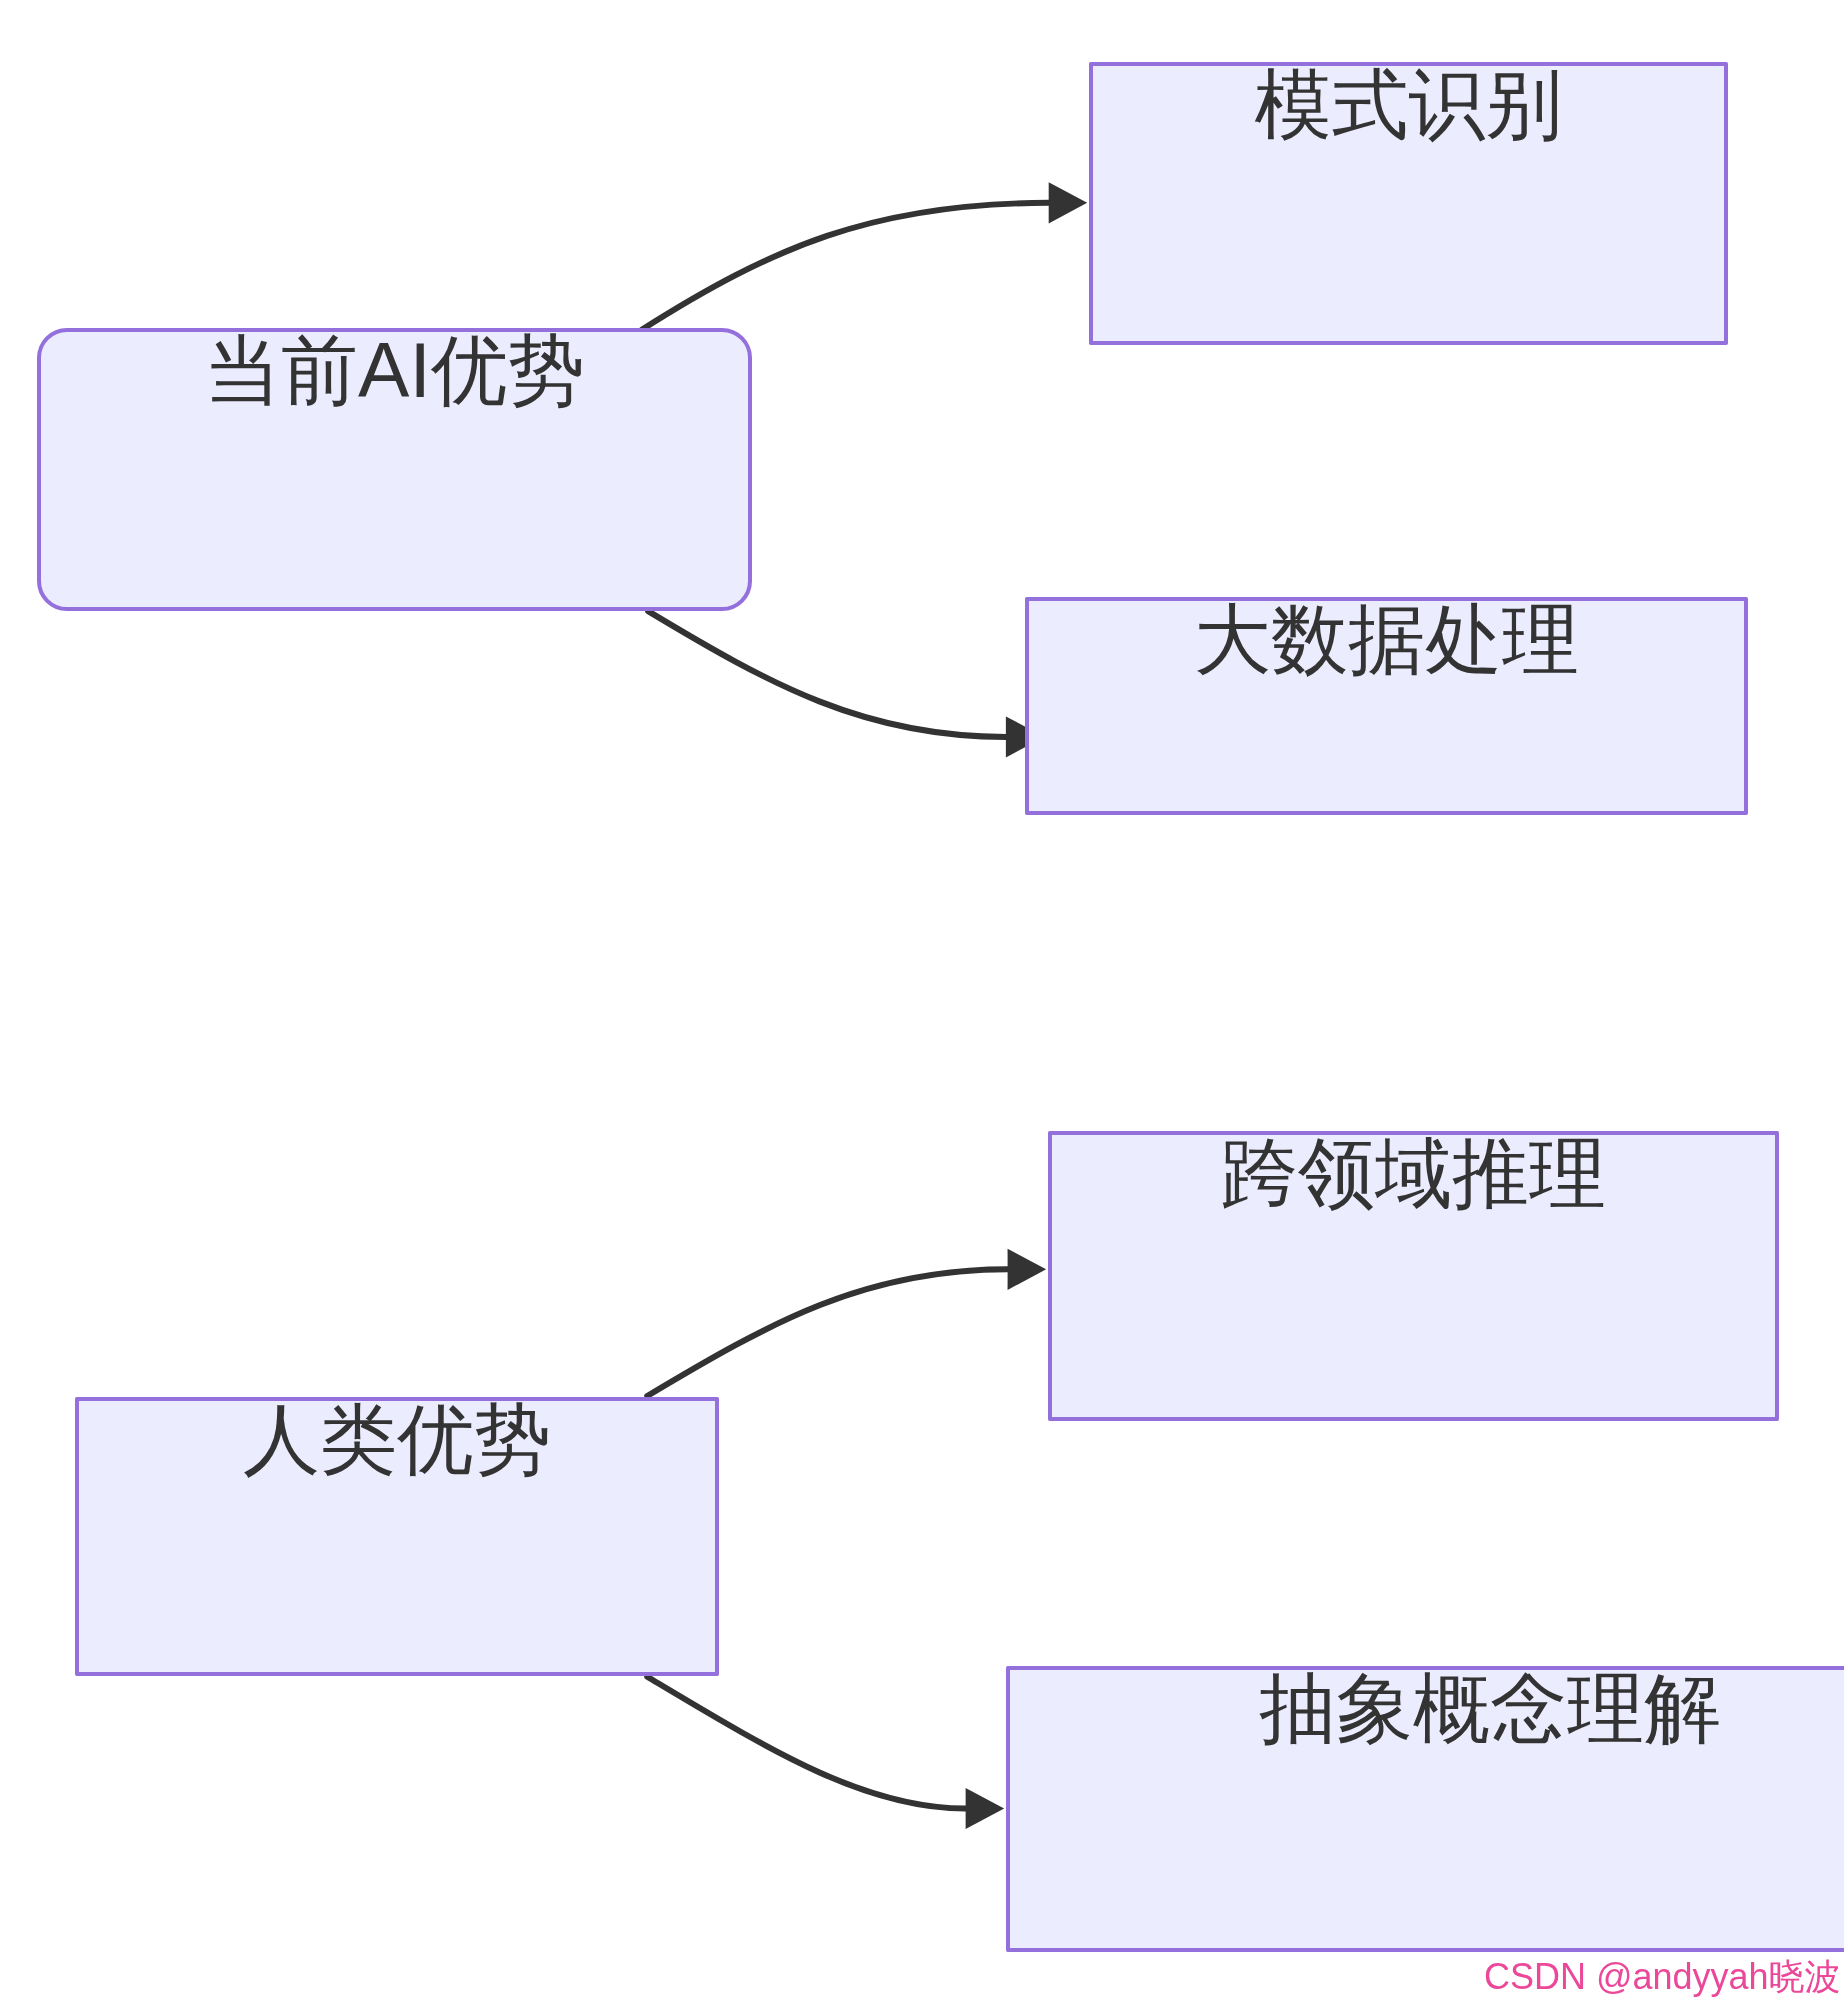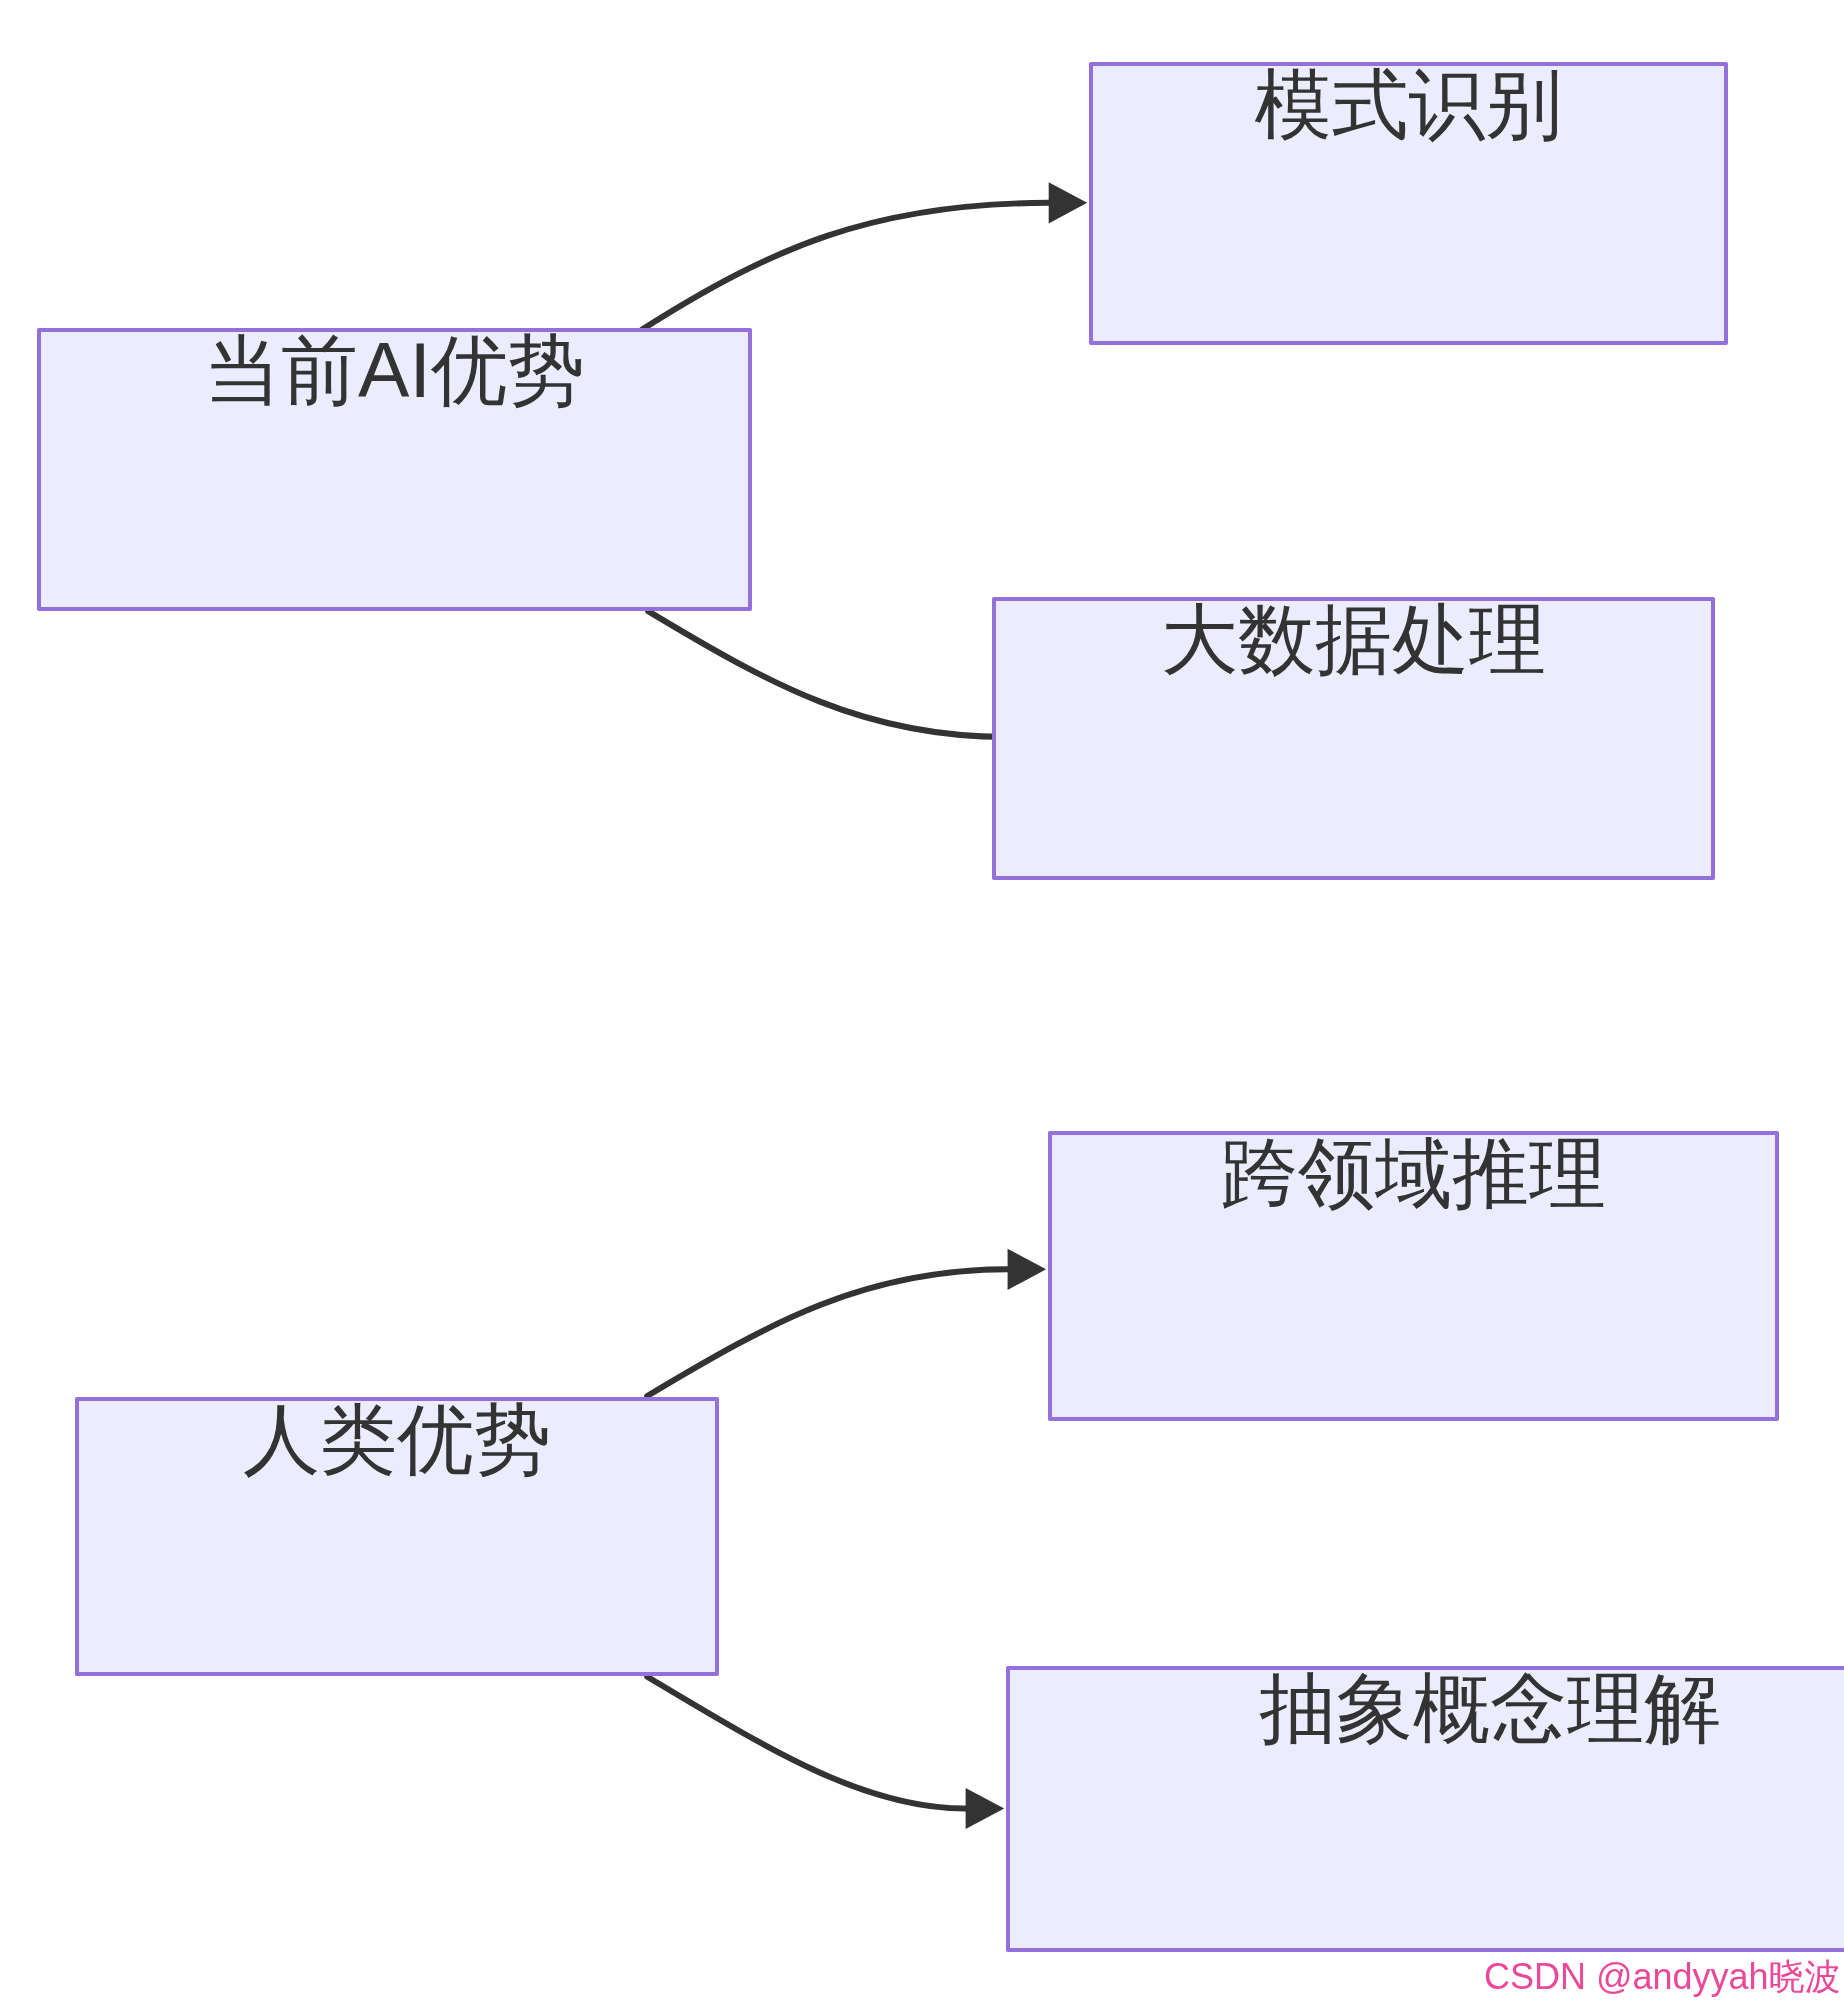--- a/index.html
+++ b/index.html
@@ -34,23 +34,23 @@
     border-radius: 1.7px;
   }
   .node .label {
     color: #333333;
     font-size: 77px;
     line-height: 1;
     white-space: nowrap;
     text-align: center;
   }
   
-  .n-ai       { left: 37px;   top: 328px;  width: 715px; height: 283px; }
+  .n-ai       { left: 37px;   top: 328px;  width: 715px; height: 283px; border-radius: 30px; }
   .n-pattern  { left: 1089px; top: 62px;   width: 639px; height: 283px; }
-  .n-bigdata  { left: 992px; top: 597px;  width: 723px; height: 283px; }
+  .n-bigdata  { left: 1025px; top: 597px;  width: 723px; height: 218px; }
   .n-human    { left: 75px;   top: 1397px; width: 644px; height: 279px; }
   .n-cross    { left: 1048px; top: 1131px; width: 731px; height: 290px; }
   .n-abstract { left: 1006px; top: 1666px; width: 968px; height: 286px; }
 
   .edge-path {
     fill: none;
     stroke: #333333;
     stroke-width: 7px;
     stroke-linecap: round;
   }

